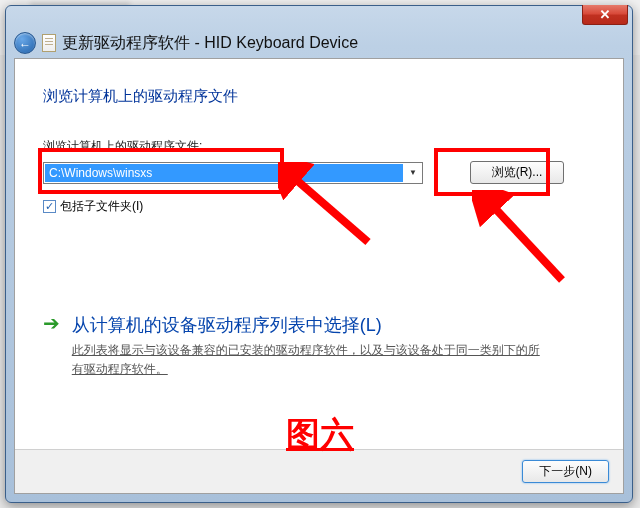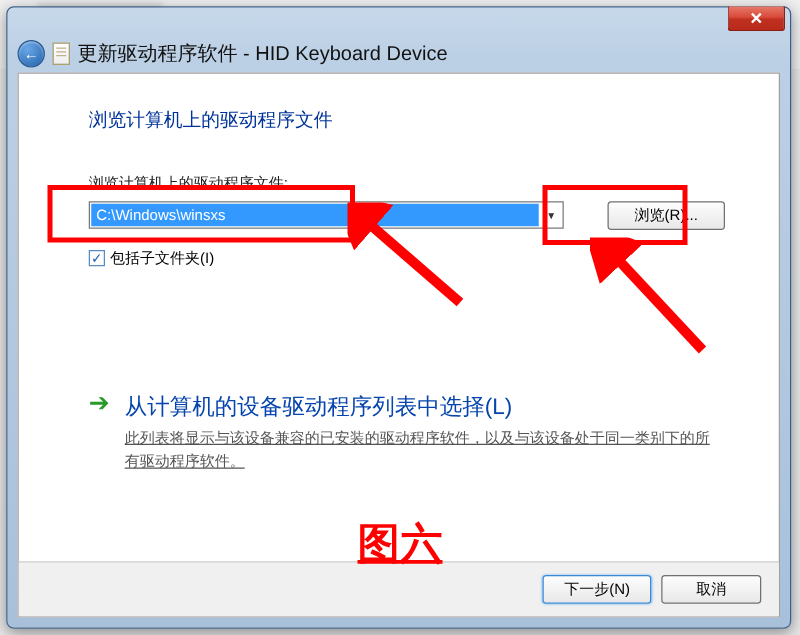--- a/index.html
+++ b/index.html
@@ -86,36 +86,36 @@
     .device-icon::before { content:''; position: absolute; top:3px; left:2px; right:2px; height:1px; background:#c0b090; box-shadow: 0 3px #c0b090, 0 6px #c0b090;}
     .breadcrumb-text { font-size: 16px; color: #111; text-align: center; }
     .content {
       position: absolute;
       top: 52px;
       left: 8px; right: 8px; bottom: 8px;
       background: #fff;
       border: 1px solid #a0a0a0;
     }
     .inner {
-      padding: 28px 38px 0 56px;
+      padding: 28px 38px 0 28px;
     }
     .heading {
       color: #003399;
       font-size: 15px;
       margin-bottom: 32px;
     }
     .label-search {
       color: #222;
       font-size: 12px;
       margin-bottom: 6px;
     }
     .path-row {
       display: flex;
-      align-items: flex-start;
-      gap: 0;
+      align-items: center;
+      gap: 12px;
     }
     .combo {
       width: 380px;
       height: 22px;
       border: 1px solid #7a7a7a;
       background: #fff;
       display: flex;
       align-items: center;
       position: relative;
     }
@@ -303,21 +303,20 @@
         <div class="arrow-go">➔</div>
         <div class="picklist-body">
           <div class="picklist-title">从计算机的设备驱动程序列表中选择(L)</div>
           <div class="picklist-desc">此列表将显示与该设备兼容的已安装的驱动程序软件，以及与该设备处于同一类别下的所有驱动程序软件。</div>
         </div>
       </div>
     </div>
 
     <div class="footer">
       <div class="footer-btn primary">下一步(N)</div>
-      <div class="footer-btn">取消</div>
     </div>
   </div>
 </div>
 
 <div class="red-box1"></div>
 <div class="red-box2"></div>
 
 <svg class="red-arrow" style="top:162px; left:278px;" width="100" height="90" viewBox="0 0 100 90">
   <defs>
       <marker id="ah1" markerWidth="6" markerHeight="6" refX="1" refY="3" orient="auto">

